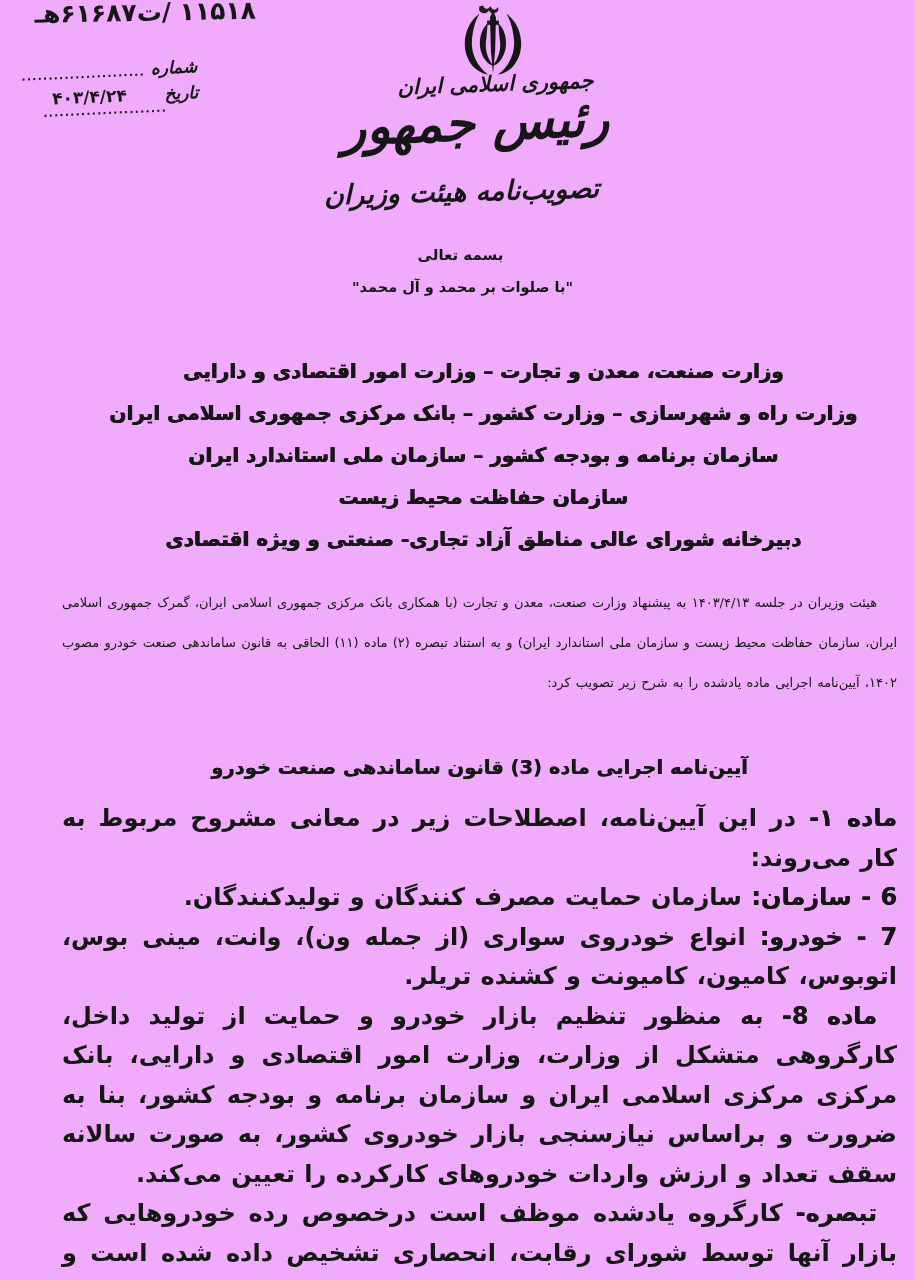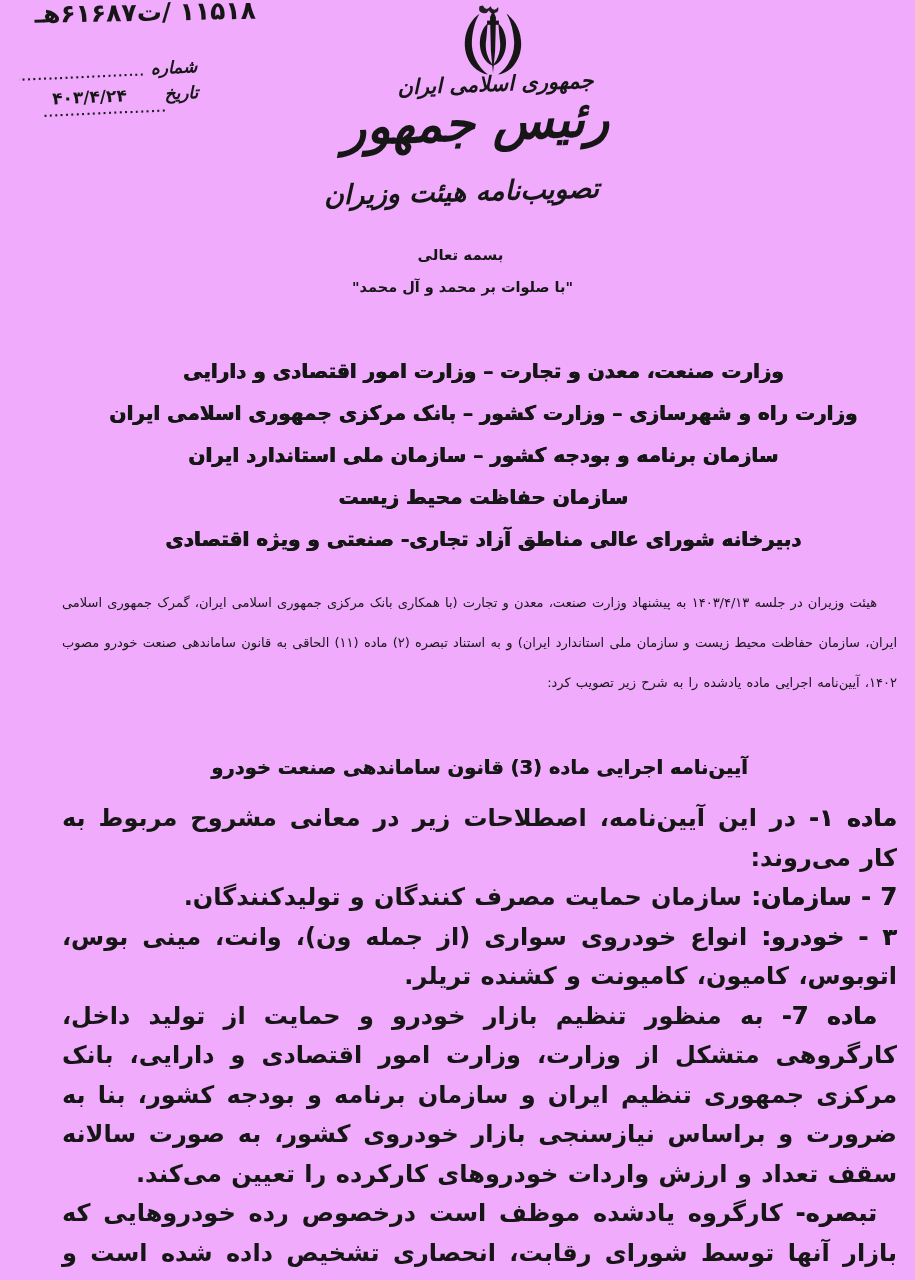--- a/index.html
+++ b/index.html
@@ -143,19 +143,19 @@
     <div class="addressee">سازمان حفاظت محیط زیست</div>
     <div class="addressee">دبیرخانه شورای عالی مناطق آزاد تجاری- صنعتی و ویژه اقتصادی</div>
   </div>
 
   <p class="preamble">هیئت وزیران در جلسه ۱۴۰۳/۴/۱۳ به پیشنهاد وزارت صنعت، معدن و تجارت (با همکاری بانک مرکزی جمهوری اسلامی ایران، گمرک جمهوری اسلامی ایران، سازمان حفاظت محیط زیست و سازمان ملی استاندارد ایران) و به استناد تبصره (۲) ماده (۱۱) الحاقی به قانون ساماندهی صنعت خودرو مصوب ۱۴۰۲، آیین‌نامه اجرایی ماده یادشده را به شرح زیر تصویب کرد:</p>
 
   <div class="reg-title">آیین‌نامه اجرایی ماده (3) قانون ساماندهی صنعت خودرو</div>
 
   <div class="body-block">
     <p class="para"><span class="lbl">ماده ۱-</span> <span>در این آیین‌نامه، اصطلاحات زیر در معانی مشروح مربوط به کار می‌روند:</span></p>
-    <p class="para"><span class="lbl">7 - سازمان:</span> <span>سازمان حمایت مصرف کنندگان و تولیدکنندگان.</span></p>
-    <p class="para"><span class="lbl">۳ - خودرو:</span> <span>انواع خودروی سواری (از جمله ون)، وانت، مینی بوس، اتوبوس، کامیون، کامیونت و کشنده تریلر.</span></p>
-    <p class="para indent"><span class="lbl">ماده 7-</span> <span>به منظور تنظیم بازار خودرو و حمایت از تولید داخل، کارگروهی متشکل از وزارت، وزارت امور اقتصادی و دارایی، بانک مرکزی جمهوری تنظیم ایران و سازمان برنامه و بودجه کشور، بنا به ضرورت و براساس نیازسنجی بازار خودروی کشور، به صورت سالانه سقف تعداد و ارزش واردات خودروهای کارکرده را تعیین می‌کند.</span></p>
+    <p class="para"><span class="lbl">6 - سازمان:</span> <span>سازمان حمایت مصرف کنندگان و تولیدکنندگان.</span></p>
+    <p class="para"><span class="lbl">7 - خودرو:</span> <span>انواع خودروی سواری (از جمله ون)، وانت، مینی بوس، اتوبوس، کامیون، کامیونت و کشنده تریلر.</span></p>
+    <p class="para indent"><span class="lbl">ماده 8-</span> <span>به منظور تنظیم بازار خودرو و حمایت از تولید داخل، کارگروهی متشکل از وزارت، وزارت امور اقتصادی و دارایی، بانک مرکزی مرکزی اسلامی ایران و سازمان برنامه و بودجه کشور، بنا به ضرورت و براساس نیازسنجی بازار خودروی کشور، به صورت سالانه سقف تعداد و ارزش واردات خودروهای کارکرده را تعیین می‌کند.</span></p>
     <p class="para indent"><span class="lbl">تبصره-</span> <span>کارگروه یادشده موظف است درخصوص رده خودروهایی که بازار آنها توسط شورای رقابت، انحصاری تشخیص داده شده است و خودروهای عمومی درون شهری و برون شهری، به ترتیب از شورای رقابت، وزارت کشور و وزارت راه و شهرسازی نظرخواهی نماید.</span></p>
   </div>
 
 </div>
 
 </body></html>

